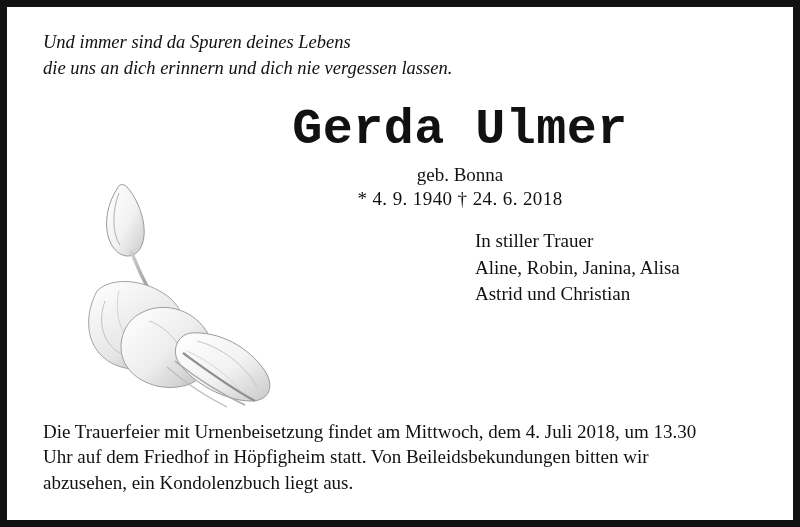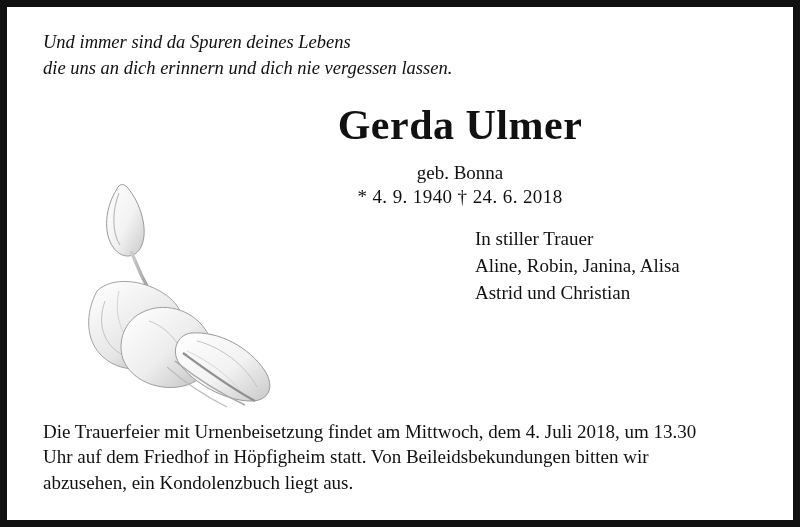--- a/index.html
+++ b/index.html
@@ -56,28 +56,29 @@
     white-space: pre-line;
   }
 
   
   .name-block {
     margin-top: 20px;
     text-align: center;
     padding-left: 120px;
   }
   .deceased-name {
-    font-size: 42px;
+    font-size: 50px;
     font-weight: bold;
     letter-spacing: 0.5px;
     line-height: 1.1;
+    font-family: Liberation Mono, monospace;
   }
   .maiden-name {
     font-size: 19px;
-    margin-top: 14px;
+    margin-top: 7px;
   }
   .life-dates {
     font-size: 19px;
     margin-top: 2px;
     letter-spacing: 0.4px;
   }
 
   
   .mourners {
     margin-top: 18px;

